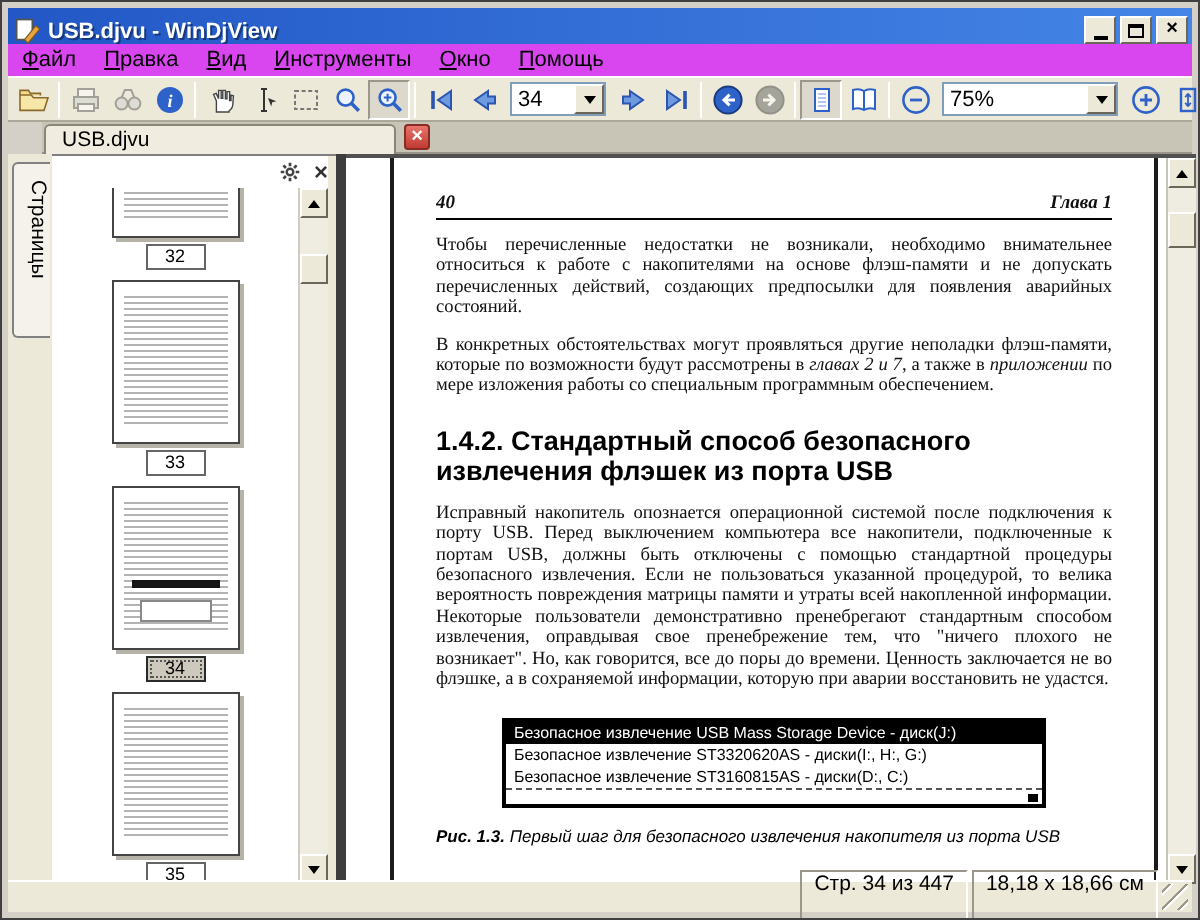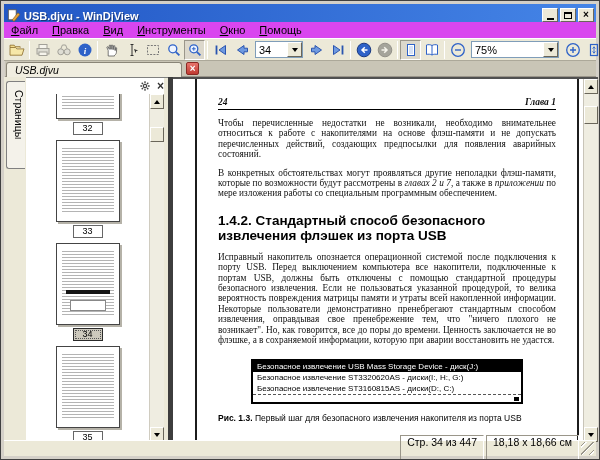--- a/index.html
+++ b/index.html
@@ -37,22 +37,22 @@
     font-size:11px;margin:0 3px;}
   .combo .combo-text{flex:1;padding-left:3px;}
   .combo-drop{width:15px;height:15px;background:#ECE9D8;border:1px solid;border-color:#fff #6a665a #6a665a #fff;
     display:flex;align-items:center;justify-content:center;}
   .tri-down{width:0;height:0;border-left:3px solid transparent;border-right:3px solid transparent;border-top:4px solid #000;}
   .tri-up{width:0;height:0;border-left:3px solid transparent;border-right:3px solid transparent;border-bottom:4px solid #000;}
   .page-combo{width:48px;}
   .zoom-combo{width:88px;}
 
   
-  #tabbar{position:absolute;left:4px;top:60px;right:3px;height:16px;background:#C9C5B6;
-    border-bottom:1px solid #9a958a;font-style:italic;}
+  #tabbar{position:absolute;left:20px;top:60px;right:3px;height:16px;background:#C9C5B6;
+    border-bottom:1px solid #9a958a;}
   #doc-tab{position:absolute;left:1px;top:1px;width:176px;height:15px;background:#F0EDE0;
     border:1px solid #8a8578;border-bottom:none;border-radius:3px 3px 0 0;font-size:10.5px;
     padding:1px 0 0 8px;color:#000;}
   #tab-close{position:absolute;left:181px;top:1px;width:13px;height:13px;border-radius:2px;
     background:linear-gradient(#e8756c,#c03a32);border:1px solid #8a2a24;color:#fff;
     font-size:10px;font-weight:bold;line-height:11px;text-align:center;}
 
   
   #side-strip{position:absolute;left:3px;top:76px;width:22px;height:365px;background:#ECE9D8;}
   #pages-tab{position:absolute;left:2px;top:4px;width:19px;height:88px;background:#F4F2EA;
@@ -100,21 +100,21 @@
   .para{font-size:9.3px;line-height:10.4px;text-align:justify;margin-top:8px;}
   .para i{font-style:italic;}
   #sec-head{font-family:"Liberation Sans",sans-serif;font-weight:bold;font-size:13.5px;line-height:15.5px;
     margin-top:14px;color:#000;}
   #figbox{width:272px;margin:13px auto 0;border:2px solid #000;background:#fff;
     font-family:"Liberation Sans",sans-serif;font-size:8px;}
   .figrow{padding:1px 4px;white-space:nowrap;overflow:hidden;color:#000;}
   .figrow.selected{background:#000;color:#fff;}
   .figend{height:8px;border-top:1px dashed #555;position:relative;}
   .figend:after{content:"";position:absolute;right:2px;bottom:1px;width:5px;height:4px;background:#000;}
-  #caption{margin-top:9px;font-family:"Liberation Sans",sans-serif;font-size:8.5px;color:#000;}
+  #caption{margin-top:9px;font-family:"Liberation Sans",sans-serif;font-size:8.5px;color:#000;font-style:italic;}
   #caption b{font-weight:bold;}
 
   
   #statusbar{position:absolute;left:3px;right:3px;bottom:3px;height:16px;background:#ECE9D8;
     border-top:1px solid #fff;display:flex;align-items:center;justify-content:flex-end;
     font-size:10.5px;padding:1px 2px;gap:2px;}
   .spanel{height:28px;border:1px solid;border-color:#9a968a #fff #fff #9a968a;
     padding:0 6px;line-height:12px;white-space:nowrap;}
   #grip{width:13px;height:13px;align-self:flex-end;
     background:repeating-linear-gradient(-45deg,#ECE9D8 0 2px,#fff 2px 3px,#9a968a 3px 4px,#ECE9D8 4px 6px);}
@@ -360,21 +360,21 @@
   </div>
 
   <div id="splitter"></div>
 
   <div id="docarea">
     <div class="scanline" style="left:22px"></div>
     <div class="scanline" style="left:404px"></div>
 
     <div id="pagebody">
       <div id="phead">
-        <span>24</span>
+        <span>40</span>
         <span>Глава 1</span>
       </div>
       <div class="para"><span>Чтобы перечисленные недостатки не возникали, необходимо внимательнее относиться к работе с накопителями на основе флэш-памяти и не допускать перечисленных действий, создающих предпосылки для появления аварийных состояний.</span></div>
       <div class="para"><span>В конкретных обстоятельствах могут проявляться другие неполадки флэш-памяти, которые по возможности будут рассмотрены в </span><i>главах 2 и 7</i><span>, а также в </span><i>приложении</i><span> по мере изложения работы со специальным программным обеспечением.</span></div>
       <div id="sec-head">1.4.2. Стандартный способ безопасного извлечения флэшек из порта USB</div>
       <div class="para"><span>Исправный накопитель опознается операционной системой после подключения к порту USB. Перед выключением компьютера все накопители, подключенные к портам USB, должны быть отключены с помощью стандартной процедуры безопасного извлечения. Если не пользоваться указанной процедурой, то велика вероятность повреждения матрицы памяти и утраты всей накопленной информации. Некоторые пользователи демонстративно пренебрегают стандартным способом извлечения, оправдывая свое пренебрежение тем, что "ничего плохого не возникает". Но, как говорится, все до поры до времени. Ценность заключается не во флэшке, а в сохраняемой информации, которую при аварии восстановить не удастся.</span></div>
       <div id="figbox">
         <div id="fig-rows">
             <div class="figrow selected">Безопасное извлечение USB Mass Storage Device - диск(J:)</div>
             <div class="figrow">Безопасное извлечение ST3320620AS - диски(I:, H:, G:)</div>

